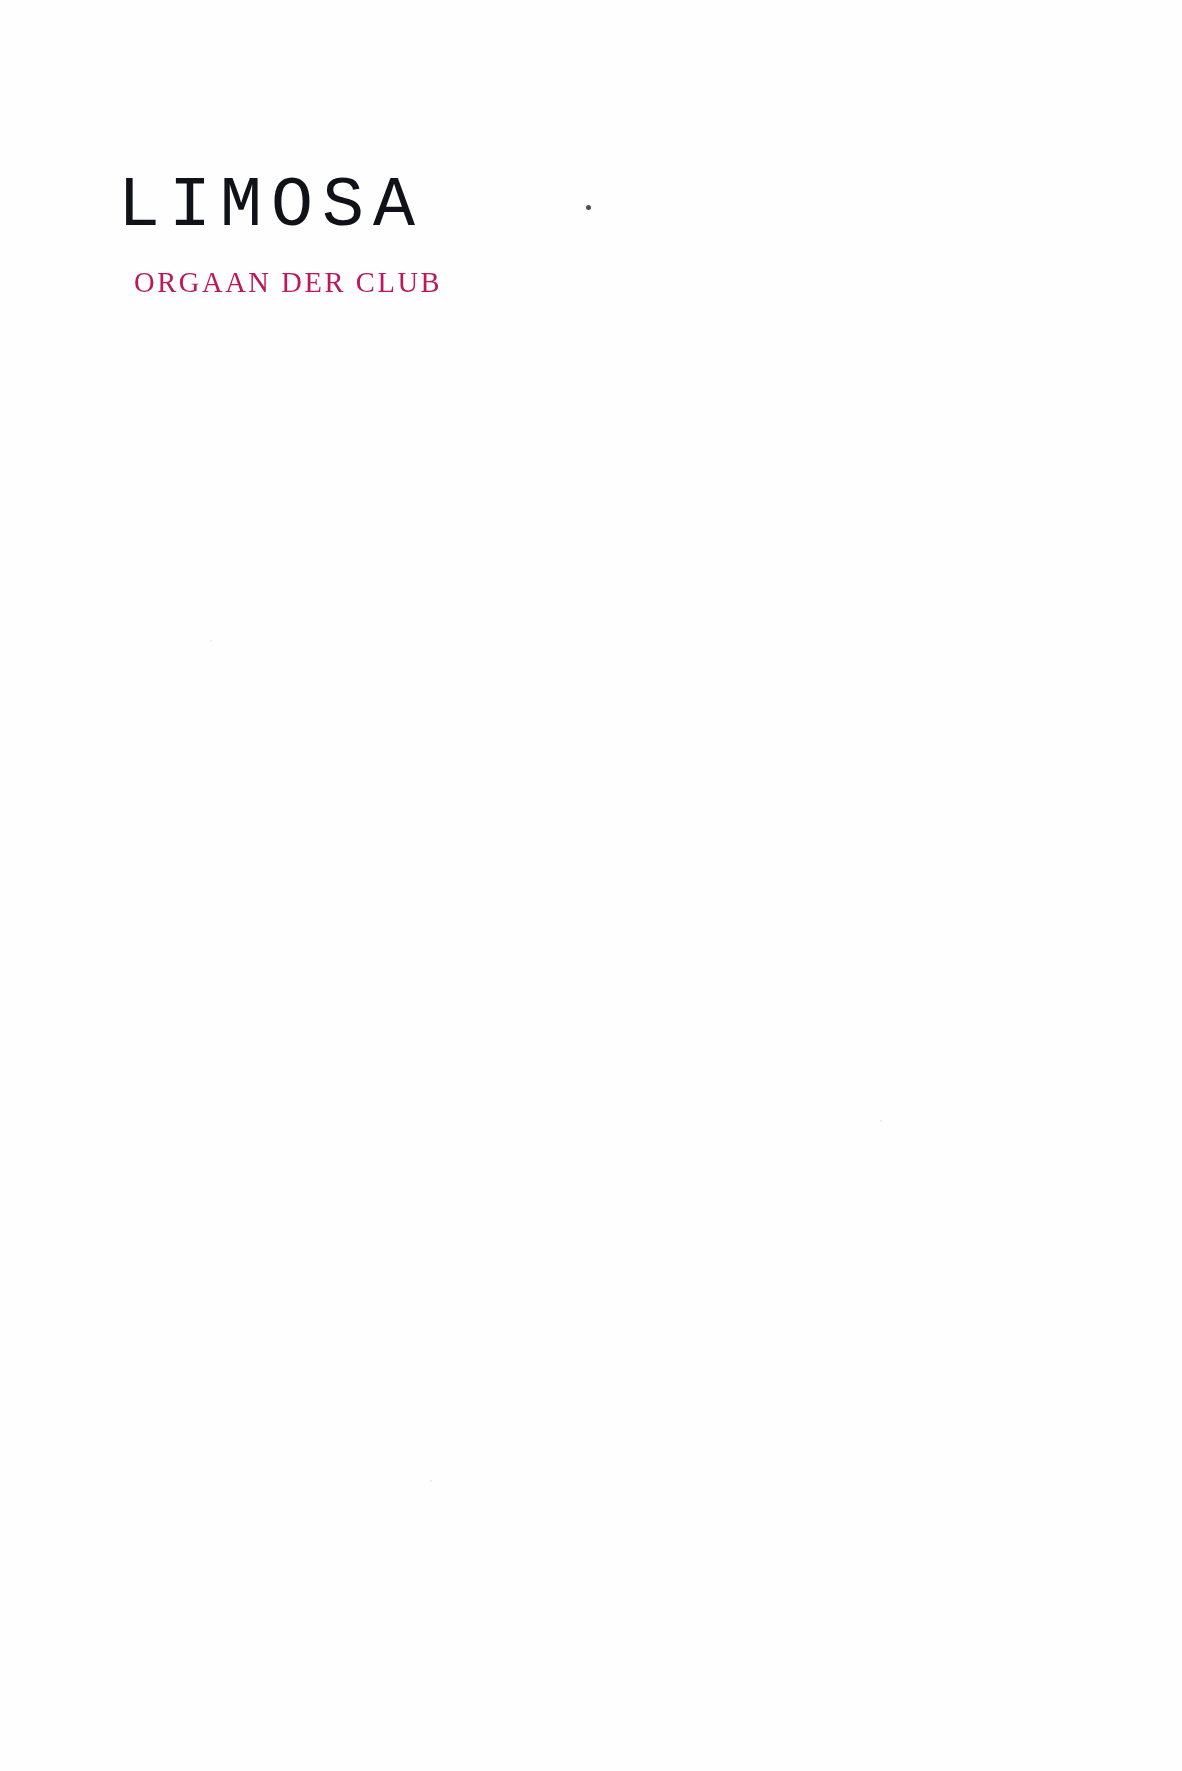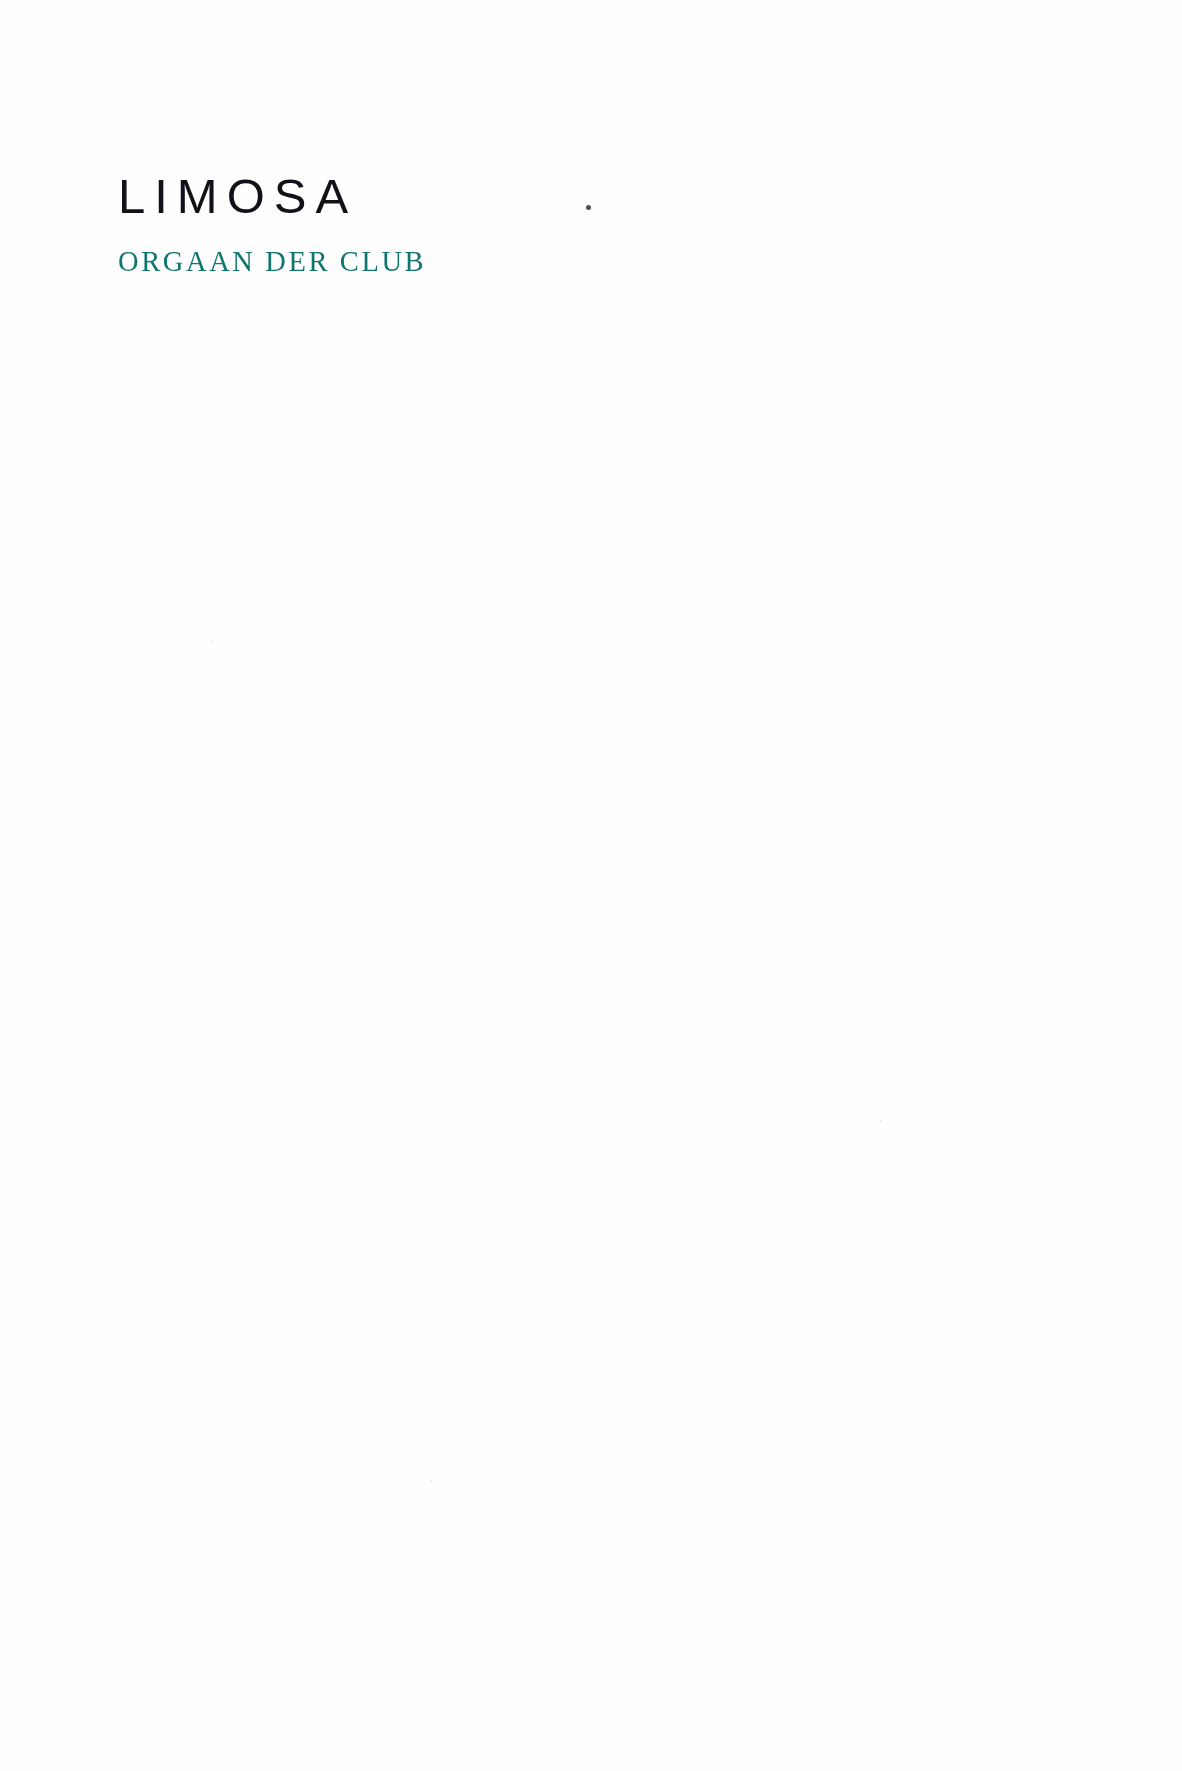--- a/index.html
+++ b/index.html
@@ -20,40 +20,40 @@
     inset: 0;
     background: #fefefe;
   }
   .masthead {
     position: absolute;
     left: 118px;
     top: 172px;
     width: 900px;
   }
   .journal-title {
-    font-family: Liberation Sans, sans-serif;
-    font-size: 49px;
+    font-family: Liberation Mono, monospace;
+    font-size: 70px;
     line-height: 1.0;
     letter-spacing: 9px;
     font-weight: 400;
     color: #101218;
     margin: 0;
     white-space: nowrap;
   }
   .subtitle-block {
     margin-top: 22px;
   }
   .subtitle-line {
     font-family: "Liberation Serif", serif;
     font-size: 28.5px;
     line-height: 1.32;
     letter-spacing: 2.6px;
     font-weight: 400;
-    color: #0f766e;
-    margin: 0;
+    color: #be185d;
+    margin: 16px;
     white-space: nowrap;
   }
   .stray-dot {
     position: absolute;
     left: 586px;
     top: 205px;
     width: 5px;
     height: 5px;
     background: #2b2f38;
     border-radius: 50%;

